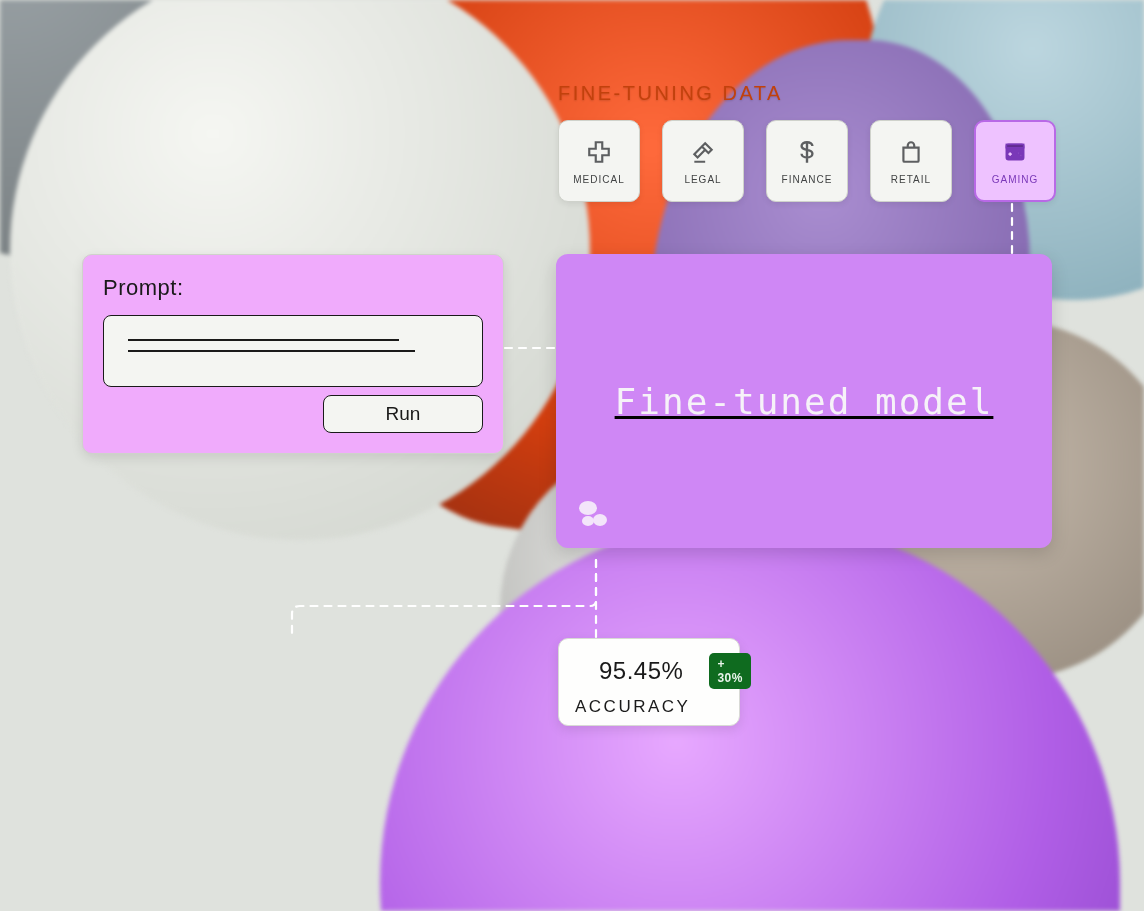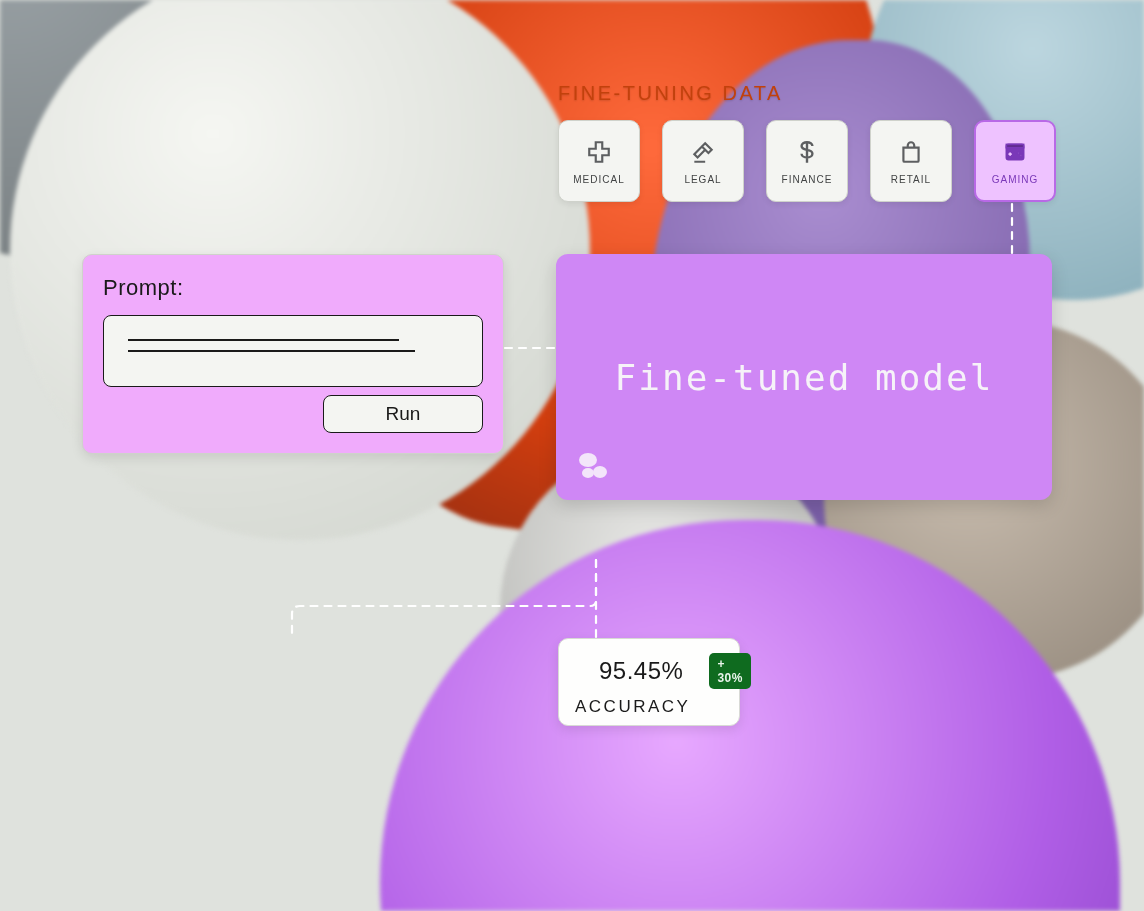--- a/index.html
+++ b/index.html
@@ -75,23 +75,23 @@
     width: 160px; height: 38px; background: #f4f5f2; border: 1.5px solid #1a1a1a;
     border-radius: 8px; font-size: 19px; color: #1a1a1a; cursor: pointer;
     font-family: inherit;
   }
 
   
   .output-card { left: 82px; top: 636px; width: 418px; padding: 18px; }
 
   
   .model-card {
-    position: absolute; left: 556px; top: 254px; width: 496px; height: 246px;
+    position: absolute; left: 556px; top: 254px; width: 496px; height: 294px;
     background: #cf87f5; border-radius: 12px; box-shadow: 0 6px 18px rgba(0,0,0,0.15);
-    display: flex; align-items: center; justify-content: center;
+    display: flex; align-items: center; justify-content: center; text-decoration: underline;
   }
   .model-title {
     color: #f6f2f8; font-size: 36px; letter-spacing: 2px; font-weight: 400;
     font-family: ui-monospace, "SF Mono", Menlo, monospace;
   }
   .model-logo {
     position: absolute; left: 22px; bottom: 20px; width: 30px; height: 30px;
   }
 
   

